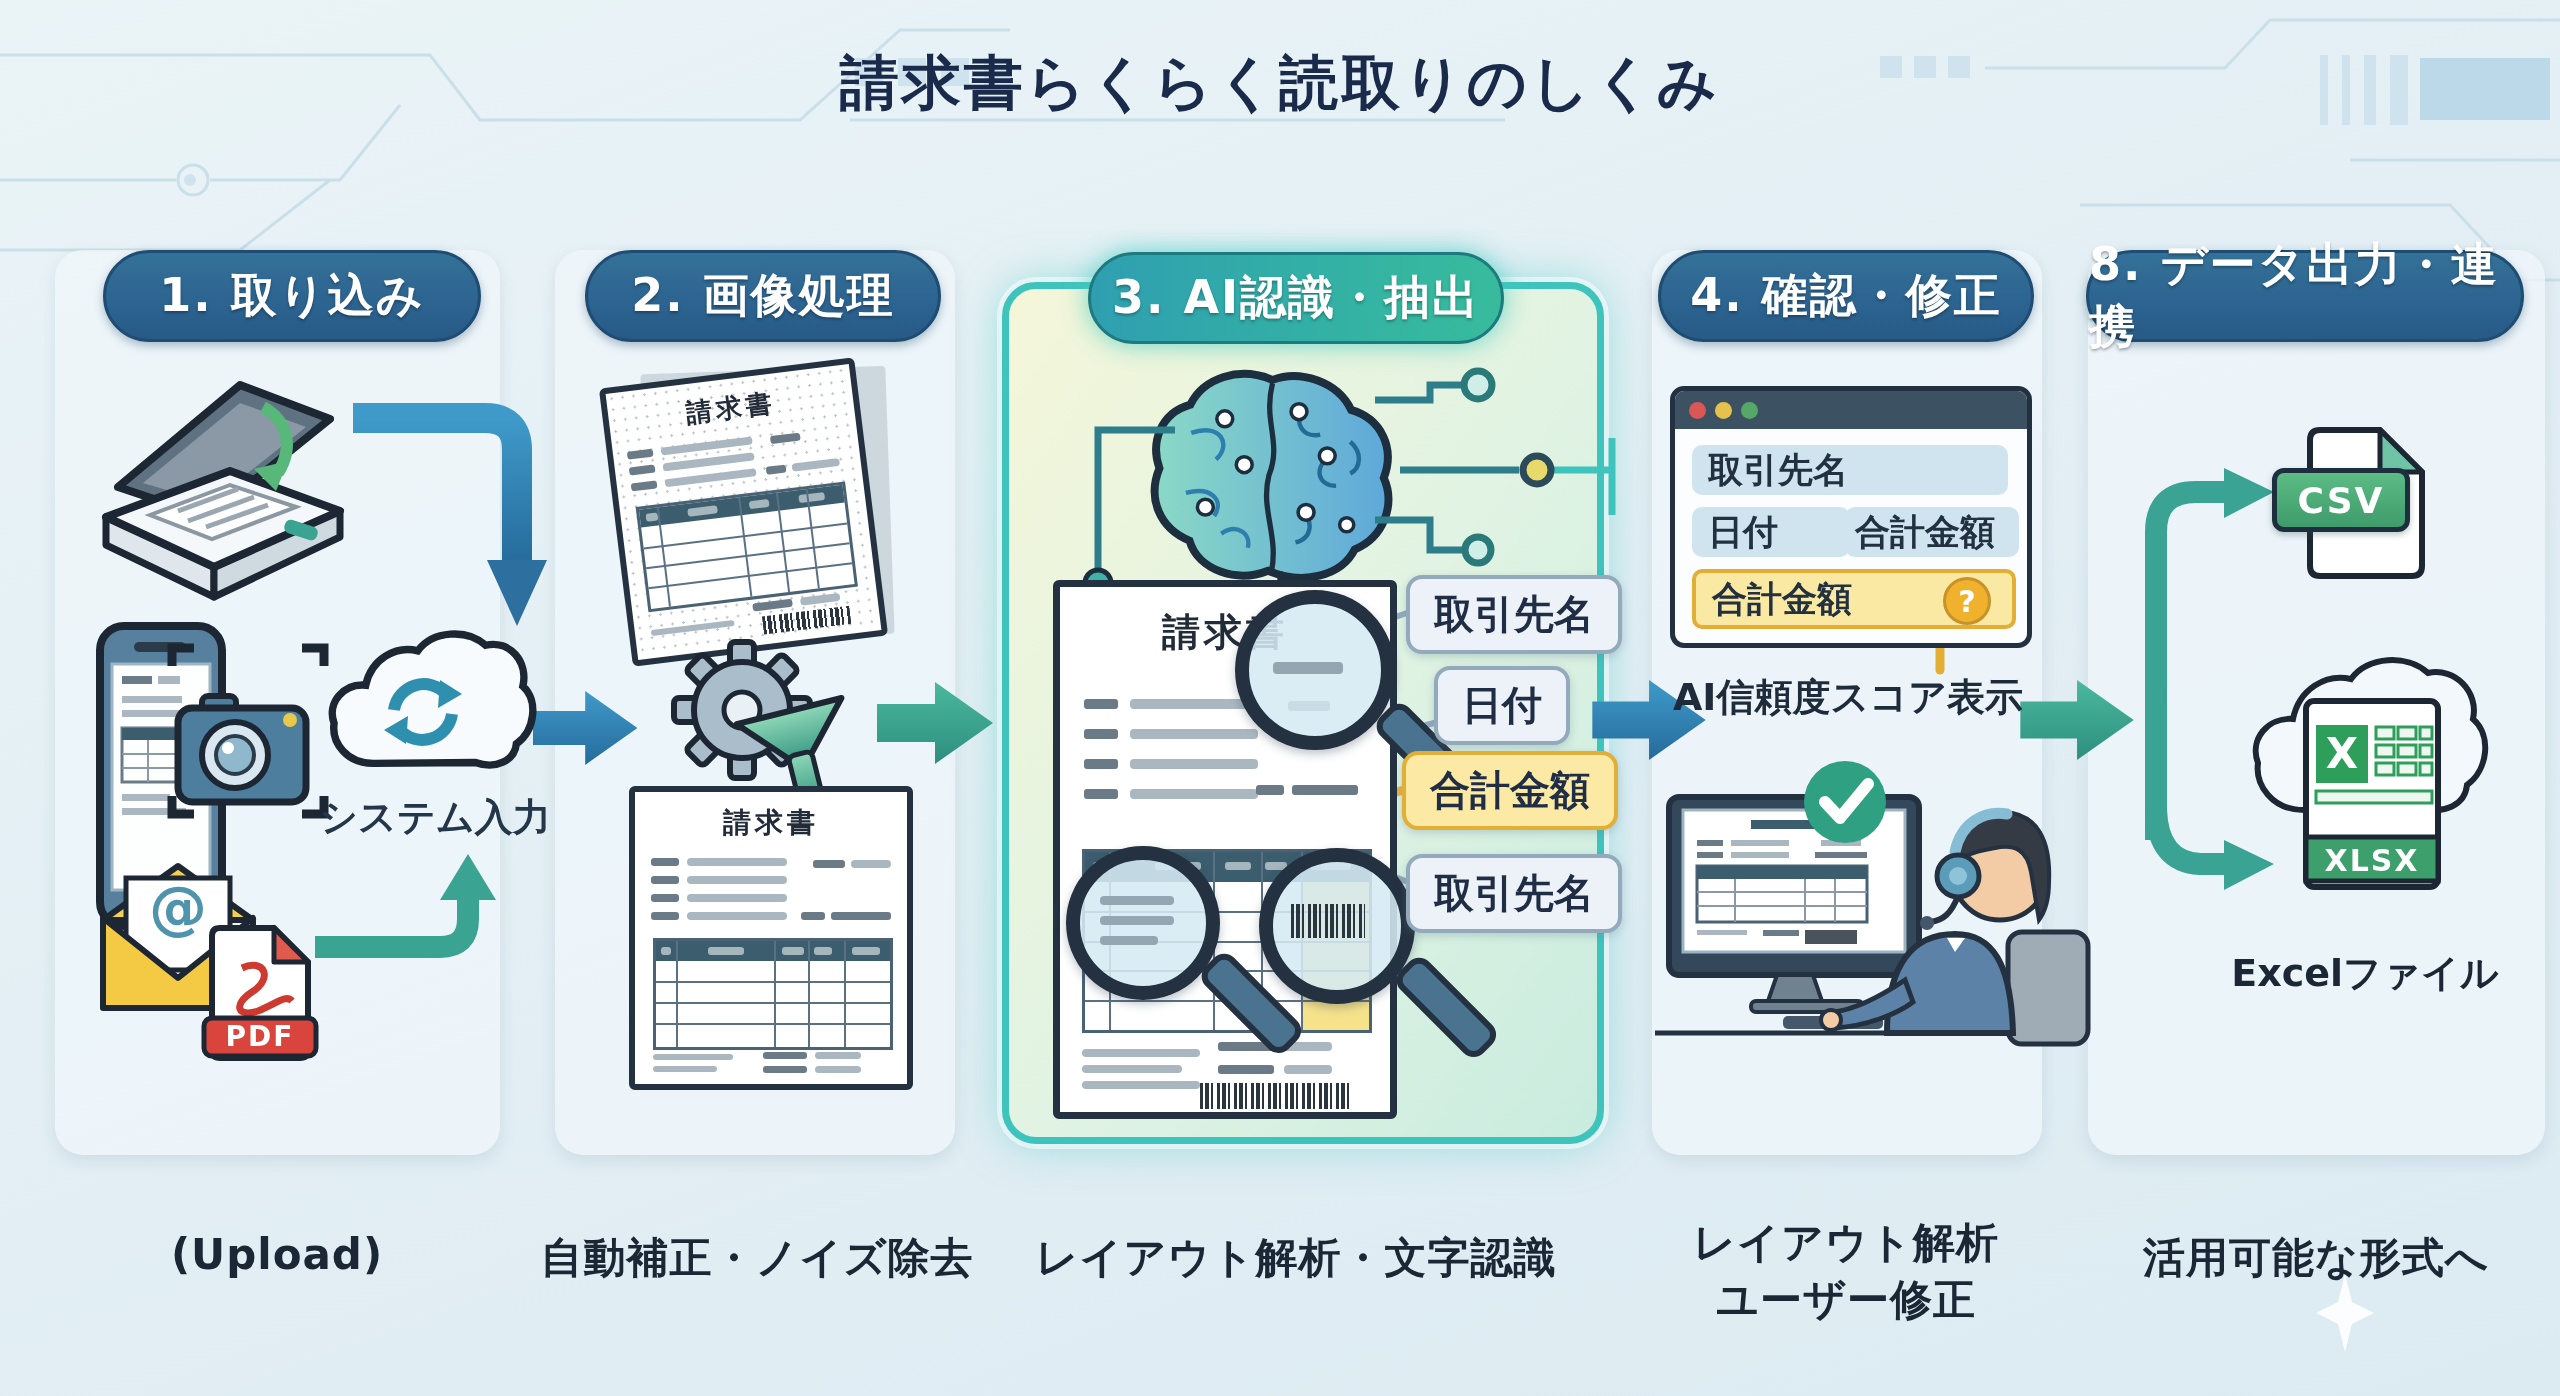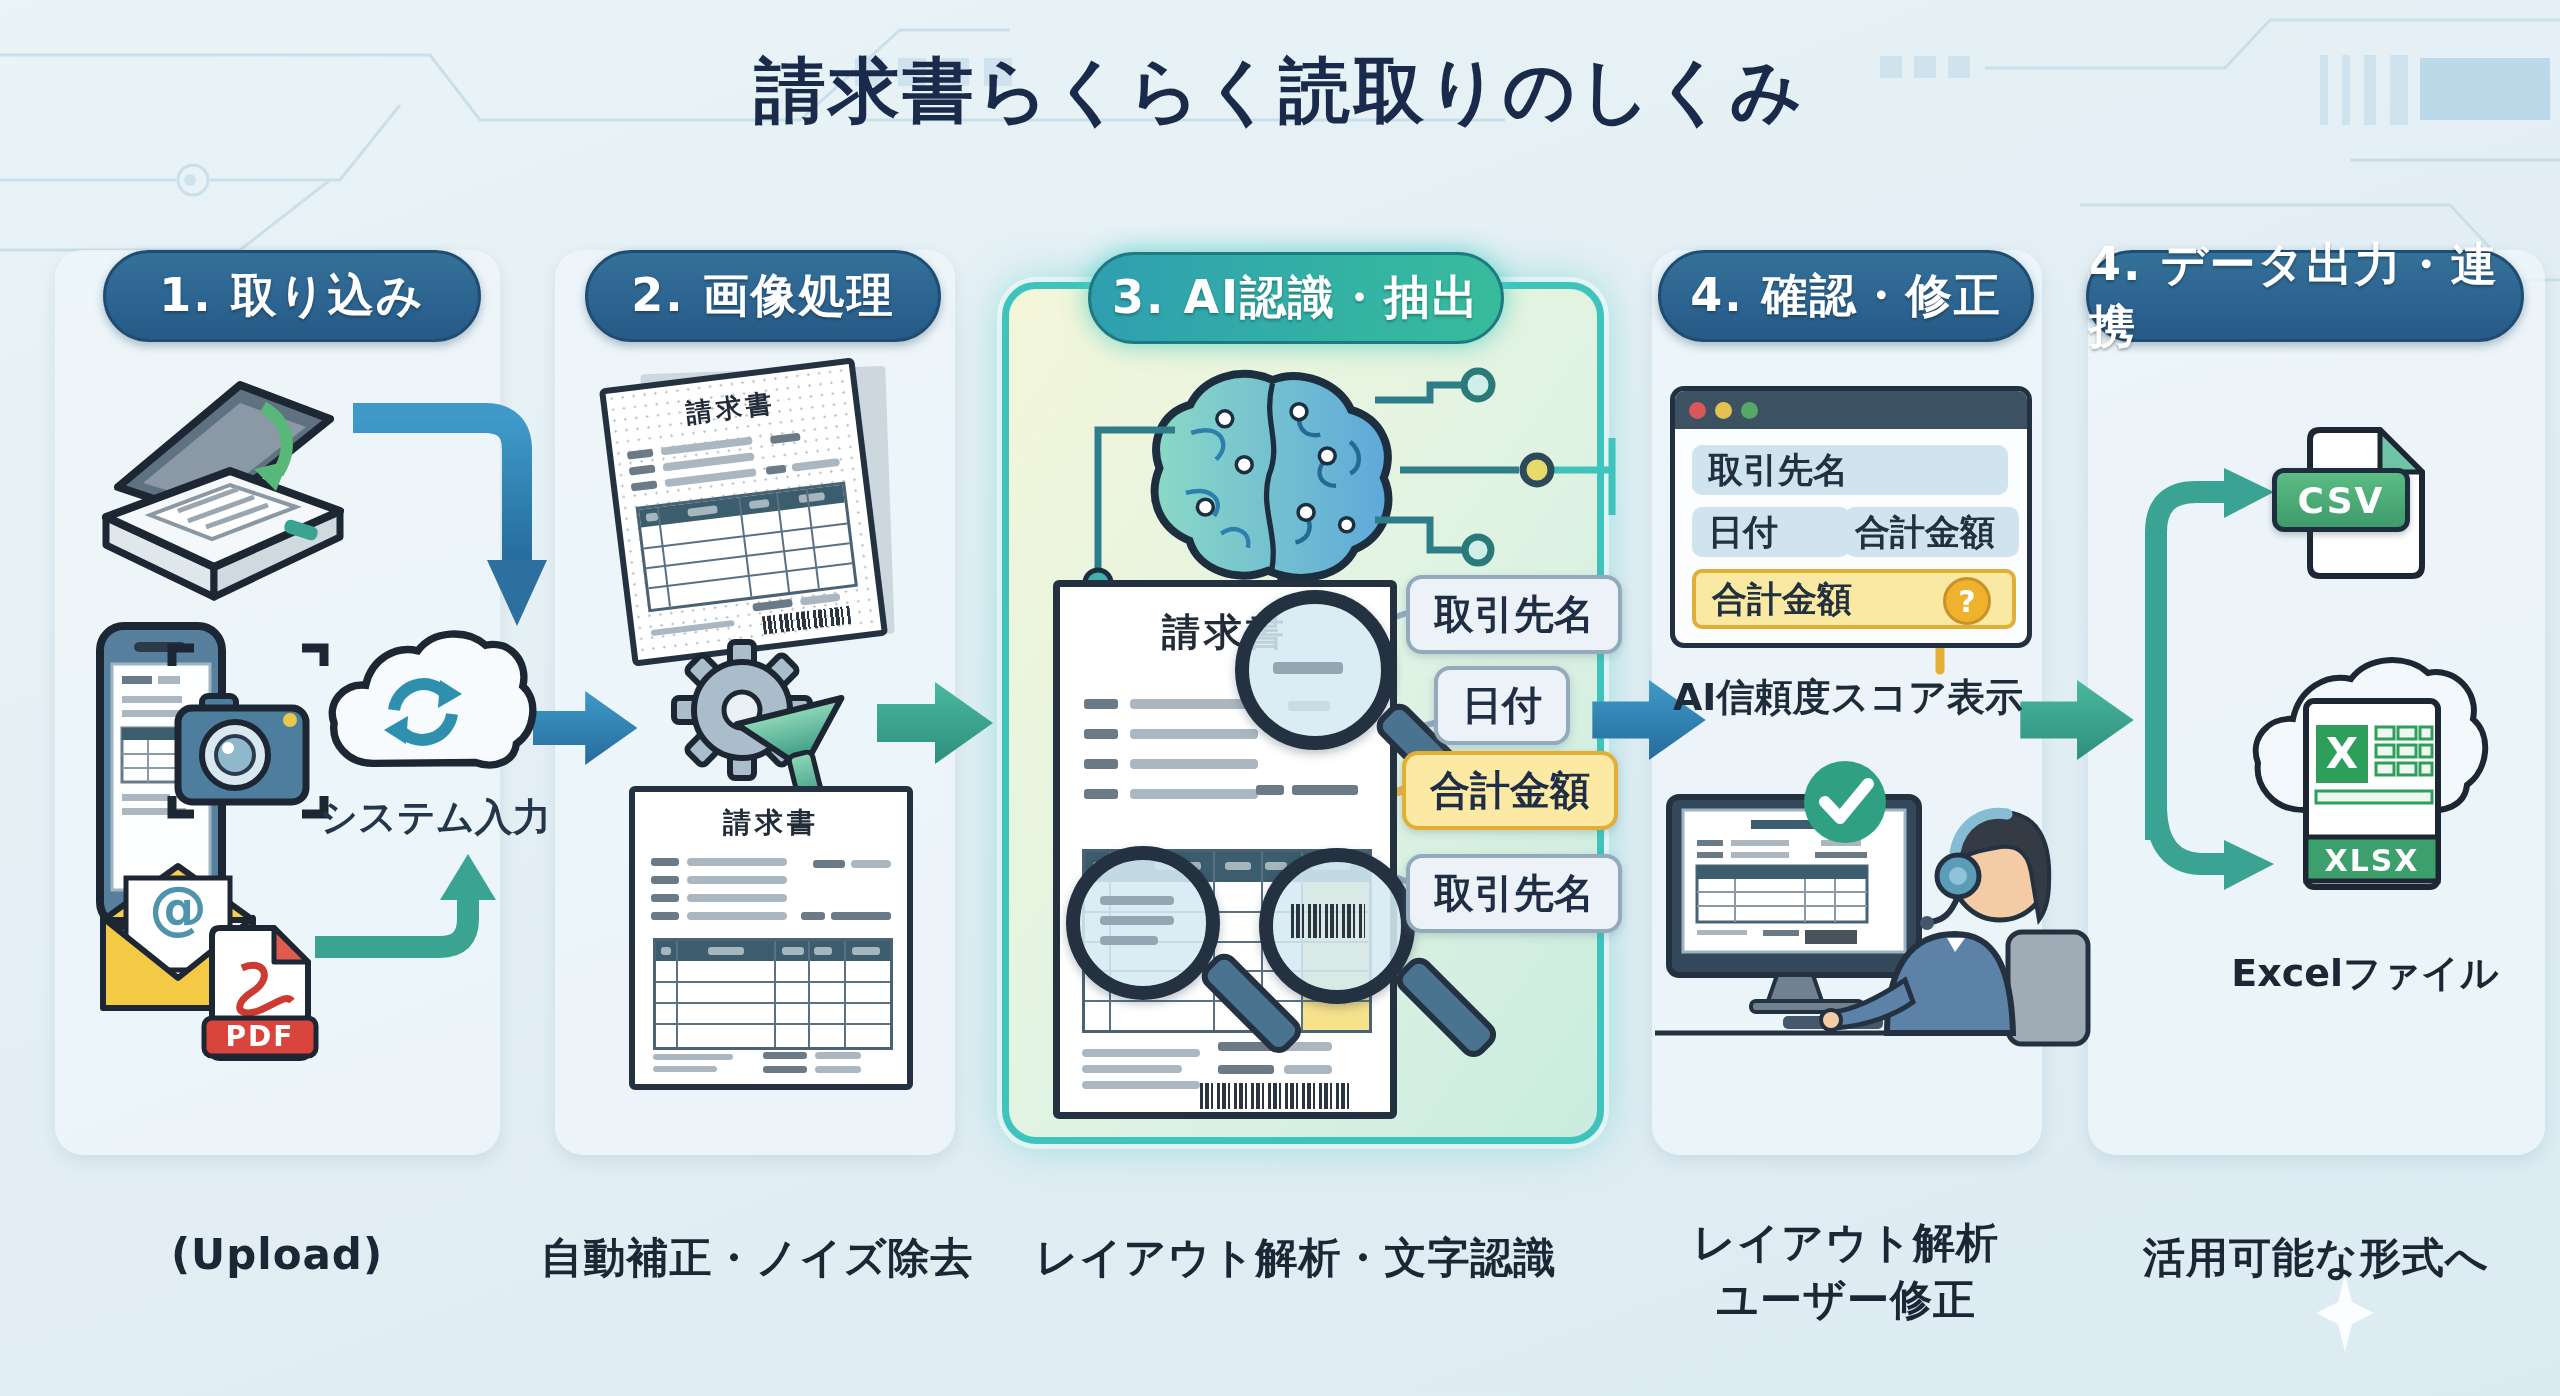--- a/index.html
+++ b/index.html
@@ -1,21 +1,21 @@
 <!DOCTYPE html>
 <html><head>
 <meta charset="utf-8">
 <style>
   html,body{margin:0;padding:0;}
   #canvas{position:relative;width:2560px;height:1396px;overflow:hidden;
     background:linear-gradient(160deg,#eaf4f7 0%,#e2eef4 55%,#dcebf2 100%);
     font-family:"DejaVu Sans","Liberation Sans",sans-serif;color:#1c2736;}
   .abs{position:absolute;}
   
-  .title{left:0;right:0;top:44px;text-align:center;font-size:71px;font-weight:800;
+  .title{left:0;right:0;top:44px;text-align:center;font-size:59px;font-weight:800;
     color:#1a2a4a;letter-spacing:3px;}
   
   .panel{background:rgba(238,246,250,.78);border-radius:28px;
     box-shadow:0 6px 16px rgba(110,145,165,.18);}
   .panel3{background:linear-gradient(125deg,#f4f6d9 0%,#e0f3e3 55%,#c9ecdf 100%);
     border:7px solid #3fc4bd;border-radius:34px;
     box-shadow:0 0 0 5px rgba(255,255,255,.55),0 0 44px rgba(64,199,191,.5);}
   
   .pill{height:86px;border-radius:46px;display:flex;align-items:center;justify-content:center;
     background:linear-gradient(180deg,#347198 0%,#2c6390 60%,#275a85 100%);
@@ -126,21 +126,21 @@
   <div class="abs panel" style="left:55px;top:250px;width:445px;height:905px"></div>
   <div class="abs panel" style="left:555px;top:250px;width:400px;height:905px"></div>
   <div class="abs panel3" style="left:1002px;top:282px;width:588px;height:848px"></div>
   <div class="abs panel" style="left:1652px;top:250px;width:390px;height:905px"></div>
   <div class="abs panel" style="left:2088px;top:250px;width:457px;height:905px"></div>
 
   <div class="abs pill" style="left:103px;top:250px;width:372px">1. 取り込み</div>
   <div class="abs pill" style="left:585px;top:250px;width:350px">2. 画像処理</div>
   <div class="abs pill pill3" style="left:1088px;top:252px;width:410px">3. AI認識・抽出</div>
   <div class="abs pill" style="left:1658px;top:250px;width:370px">4. 確認・修正</div>
-  <div class="abs pill" style="left:2086px;top:250px;width:432px">4. データ出力・連携</div>
+  <div class="abs pill" style="left:2086px;top:250px;width:432px">8. データ出力・連携</div>
 
   <div class="abs caption" style="left:477px;top:1230px;width:560px">自動補正・ノイズ除去</div>
   <div class="abs caption" style="left:97px;top:1230px;width:360px">(Upload)</div>
   <div class="abs caption" style="left:976px;top:1230px;width:640px">レイアウト解析・文字認識</div>
   <div class="abs caption" style="left:1586px;top:1215px;width:520px">レイアウト解析</div>
   <div class="abs caption" style="left:1586px;top:1272px;width:520px">ユーザー修正</div>
   <div class="abs caption" style="left:2036px;top:1230px;width:560px">活用可能な形式へ</div>
 
   <svg class="abs" style="left:533px;top:684px" width="108" height="88" viewBox="0 0 120 90">
       <path d="M0,26 H58 V4 L116,45 L58,86 V64 H0 Z" fill="url(#gradB)"></path>

